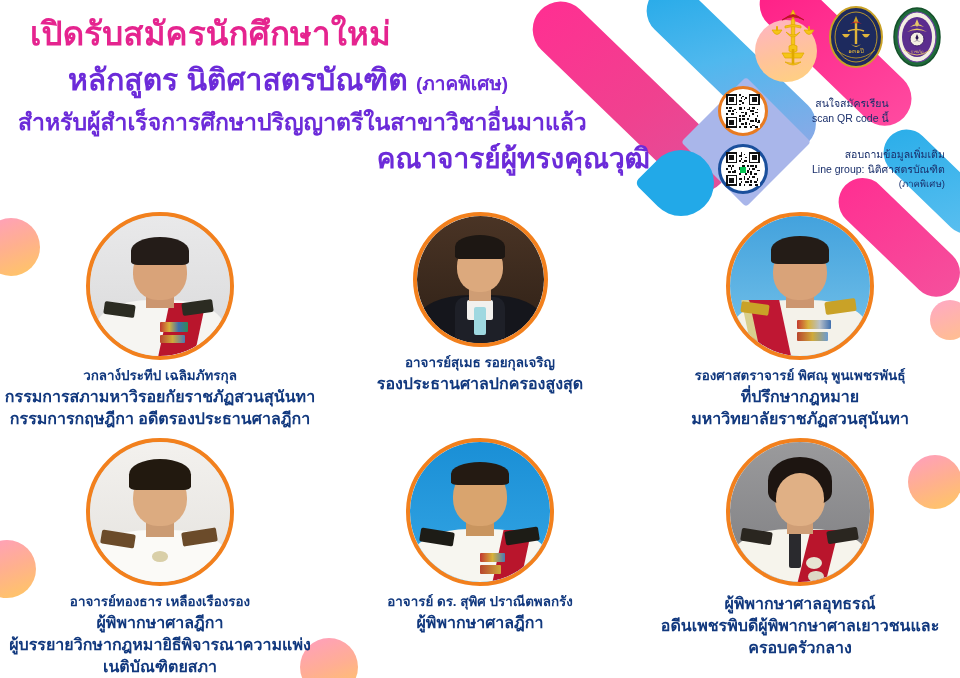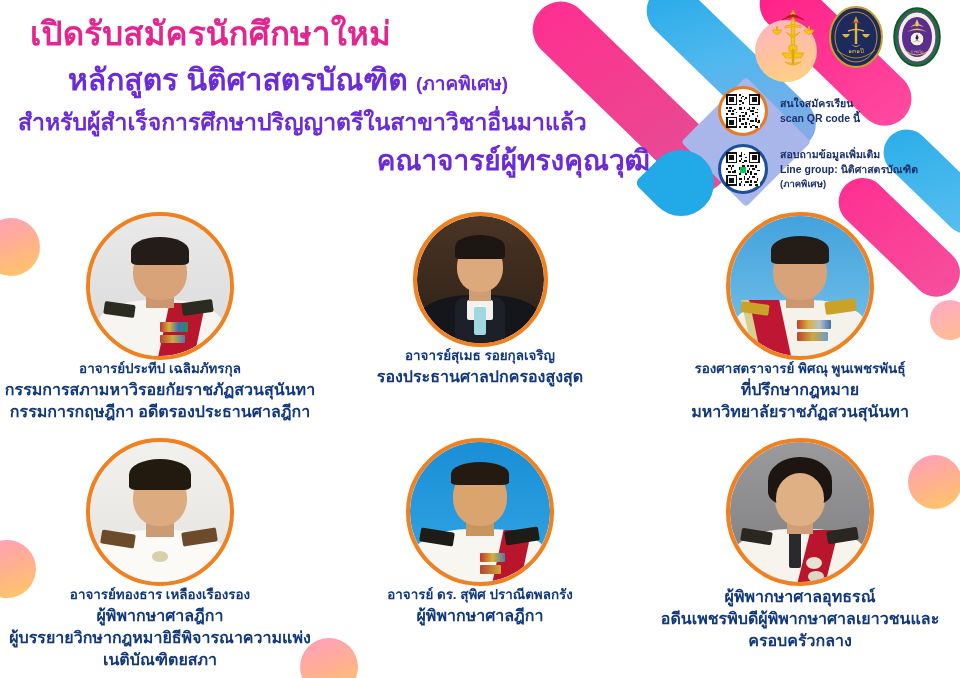--- a/index.html
+++ b/index.html
@@ -88,41 +88,41 @@
     left:930px; top:300px;
   }
 
   
   .headlines { position:absolute; left:0; top:14px; width:660px; }
   .h-line { font-weight:bold; line-height:1.22; white-space:nowrap; }
   .h1 { font-size:33px; color:#e5248f; padding-left:30px; letter-spacing:.2px; }
   .h2 { font-size:30px; color:#6c2bd9; padding-left:68px; margin-top:8px; }
   .h2 .sub { font-size:19px; }
   .h3 { font-size:23px; color:#6c2bd9; padding-left:18px; margin-top:9px; }
-  .h4 { font-size:28px; color:#6c2bd9; text-align:right; margin-top:8px; padding-right:10px; }
+  .h4 { font-size:28px; color:#6c2bd9; text-align:right; margin-top:8px; padding-right:10px;font-family:Liberation Mono, monospace; }
 
   
   .logos { position:absolute; left:766px; top:6px; width:180px; height:66px; display:flex; align-items:flex-end; gap:8px; }
   .logo { position:relative; }
 
   
   .qr-row { position:absolute; display:flex; align-items:center; gap:12px; }
   .qr-row-1 { left:718px; top:86px; }
   .qr-row-2 { left:718px; top:144px; }
   .qr-ring {
     width:50px; height:50px; border-radius:50%;
     display:flex; align-items:center; justify-content:center;
     background:#fff; flex:0 0 auto;
   }
   .ring-orange { border:3px solid #e87b22; }
   .ring-blue { border:3px solid #1a4f9c; }
   .qr-img { width:34px; height:34px; display:block; }
   .qr-cap {
-    font-size:10.5px; color:#1a2f6b; font-weight:bold;
-    line-height:1.42; text-align:left; white-space:nowrap;
+    font-size:10.5px; color:#1a2f6b; font-weight:normal;
+    line-height:1.42; text-align:right; white-space:nowrap;margin-left:32px;
   }
   .qr-cap .small { font-size:9.5px; }
 
   
   .people { position:absolute; left:0; top:212px; width:960px; }
   .prow { display:flex; width:960px; }
   .pcell { width:320px; display:flex; flex-direction:column; align-items:center; }
   .pcell.r1 { height:226px; }
   .pcell.r2 { height:236px; }
 
@@ -132,21 +132,21 @@
     overflow:hidden;
     flex:0 0 auto;
     position:relative;
     background:#ddd;
   }
   .av-lg { width:148px; height:148px; }
   .av-md { width:135px; height:135px; }
 
   .av-inner { position:absolute; inset:0; overflow:hidden; border-radius:50%; }
 
-  .caption { text-align:center; }
+  .caption { margin-top:7px; text-align:center; }
   .cap-line { font-size:16px; font-weight:bold; color:#11387e; line-height:1.38; white-space:nowrap; }
   .cap-name { font-size:13.4px; }
 
   
   .bg-fill { position:absolute; inset:0; }
   .head {
     position:absolute; border-radius:50% 50% 46% 46%;
     background:#d9a379;
   }
   .hair { position:absolute; border-radius:50% 50% 12% 12%; background:#241c18; }
@@ -399,21 +399,21 @@
             <div class="epaulet" style="left:10%;top:62%;width:22%;height:9%;transform:rotate(8deg)"></div>
             <div class="epaulet" style="left:66%;top:61%;width:22%;height:9%;transform:rotate(-8deg)"></div>
             <div class="medal" style="left:50%;top:76%;width:20%;height:7%;background:linear-gradient(90deg,#c2372f,#d8b13a,#3f6fae,#2e8b57)"></div>
             <div class="medal" style="left:50%;top:85%;width:18%;height:6%;background:linear-gradient(90deg,#b8452e,#cfa93a,#4a7ab5)"></div>
             <div class="neck" style="left:40%;top:54%;width:20%;height:12%"></div>
             <div class="head" style="left:31%;top:20%;width:38%;height:40%"></div>
             <div class="hair" style="left:29%;top:15%;width:42%;height:20%"></div>
           </div>
         </div>
         <div class="caption">
-          <div class="cap-line cap-name">อาจารย์ประทีป เฉลิมภัทรกุล</div>
+          <div class="cap-line cap-name">วกลาง์ประทีป เฉลิมภัทรกุล</div>
           <div class="cap-line">กรรมการสภามหาวิรอยกัยราชภัฏสวนสุนันทา</div>
           <div class="cap-line">กรรมการกฤษฎีกา  อดีตรองประธานศาลฎีกา</div>
         </div>
       </div>
 
       <div class="pcell r1">
         <div class="avatar av-md">
           <div class="av-inner">
             <div class="bg-fill" style="background:linear-gradient(180deg,#4a3425 0%,#2e2016 100%)"></div>
             <div class="body" style="left:2%;top:62%;width:96%;height:44%;background:#15161c"></div>

